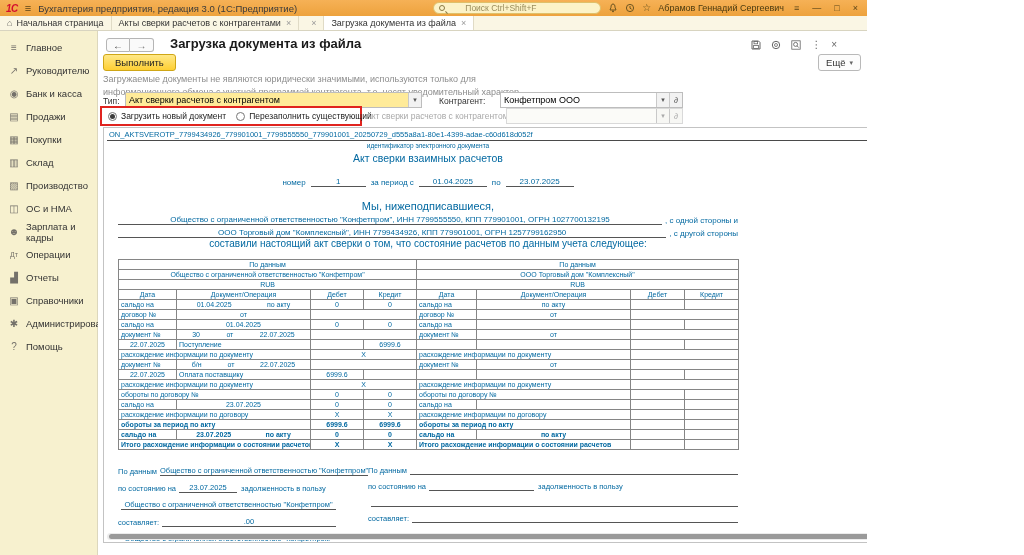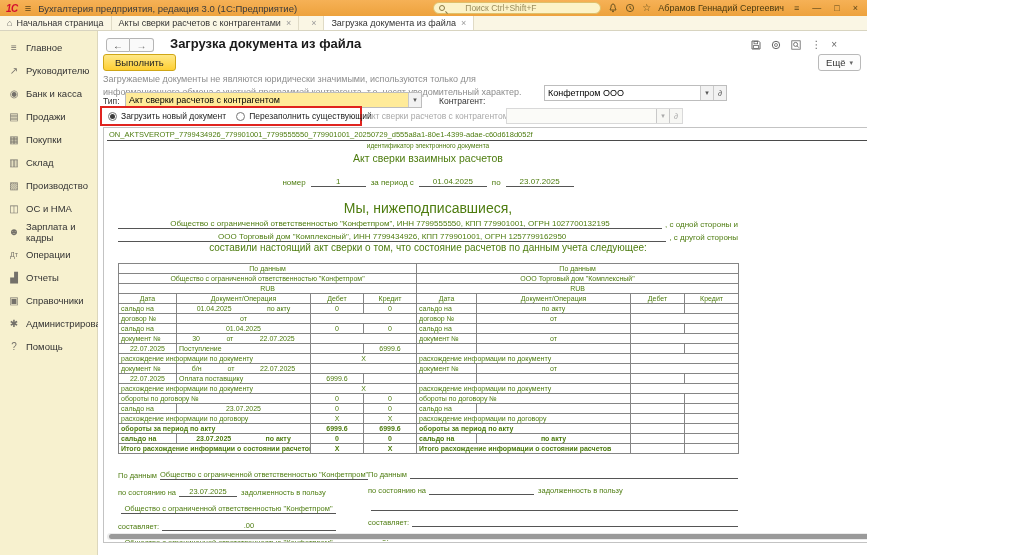--- a/index.html
+++ b/index.html
@@ -55,30 +55,30 @@
   .inp.disfld { background:#fbfbf8; border-color:#d9d9d9; }
   .ddbtn, .lnkbtn { width:13px; border-left:1px solid #c9c9c9; background:#f2f2f2; display:flex; align-items:center; justify-content:center; font-size:7px; color:#555; flex:none; }
   .lnkbtn { font-size:8px; }
   .disfld .ddbtn, .disfld .lnkbtn { color:#aaa; background:#f7f7f4; }
   .redbox { position:absolute; left:2px; top:75px; width:262px; height:20px; border:2px solid #e0241f; display:flex; align-items:center; gap:10px; padding:0 6px; }
   .radio-opt { display:flex; align-items:center; gap:4px; font-size:8.5px; color:#222; white-space:nowrap; }
   .rad { width:9px; height:9px; border:1px solid #777; border-radius:50%; background:#fff; flex:none; display:flex; align-items:center; justify-content:center; }
   .rad.sel::after { content:''; width:5px; height:5px; border-radius:50%; background:#3c3c3c; }
 
   
-  .preview { position:absolute; left:5px; top:96px; width:912px; height:416px; border:1px solid #c3c3c3; overflow:hidden; color:#4d7c0f; background:#fff; }
+  .preview { position:absolute; left:5px; top:96px; width:912px; height:416px; border:1px solid #c3c3c3; overflow:hidden; color:#0369a1; background:#fff; }
   .docid { margin:2px 3px 0; border-bottom:1px solid #4a4a4a; font-size:7.5px; padding:0 2px 1px; white-space:nowrap; overflow:hidden; }
   .docbody { margin-left:14px; width:620px; }
   .c { text-align:center; }
   .doc-caption { font-size:6.5px; margin-top:1px; }
   .doc-title { font-size:10.5px; margin-top:3px; }
   .numline { display:flex; justify-content:center; align-items:flex-end; gap:5px; font-size:8px; margin-top:13px; }
   .nu { border-bottom:1px solid #555; text-align:center; }
   .nu.w55 { width:55px; } .nu.w68 { width:68px; }
-  .weline { margin-top:13px; font-size:14px; }
+  .weline { margin-top:13px; font-size:11px; }
   .party { display:flex; align-items:flex-end; font-size:8px; margin-top:3px; }
   .party .pu { flex:1; border-bottom:1px solid #555; text-align:center; white-space:nowrap; overflow:hidden; }
   .psuf { white-space:nowrap; padding-left:3px; }
   .statement { font-size:10px; margin-top:0; }
 
   table.recon { margin-top:10px; border-collapse:collapse; table-layout:fixed; width:620px; }
   table.recon th, table.recon td { border:1px solid #858585; font-size:7px; font-weight:normal; height:9px; line-height:9px; padding:0 2px; white-space:nowrap; overflow:hidden; }
   table.recon th { text-align:center; }
   table.recon tr.b td { font-weight:bold; }
   table.recon .rh { border-left-color:#2a2a2a; }
@@ -251,21 +251,21 @@
         <div>Загружаемые документы не являются юридически значимыми, используются только для</div>
         <div>информационного обмена с учетной программой контрагента, т.е. носят уведомительный характер.</div>
       </div>
 
       <span class="flabel" style="left:5px; top:65px;">Тип:</span>
       <div class="inp activefld" style="left:27px; top:61px; width:297px;">
         <span class="val">Акт сверки расчетов с контрагентом</span>
         <span class="ddbtn">▾</span>
       </div>
       <span class="flabel" style="left:341px; top:65px;">Контрагент:</span>
-      <div class="inp" style="left:402px; top:54px; width:183px;margin-left:44px;">
+      <div class="inp" style="left:402px; top:61px; width:183px;">
         <span class="val">Конфетпром ООО</span>
         <span class="ddbtn">▾</span>
         <span class="lnkbtn">∂</span>
       </div>
 
       <div class="redbox">
         <span class="radio-opt">
           <span class="rad sel"></span>
           <span>Загрузить новый документ</span>
         </span>

